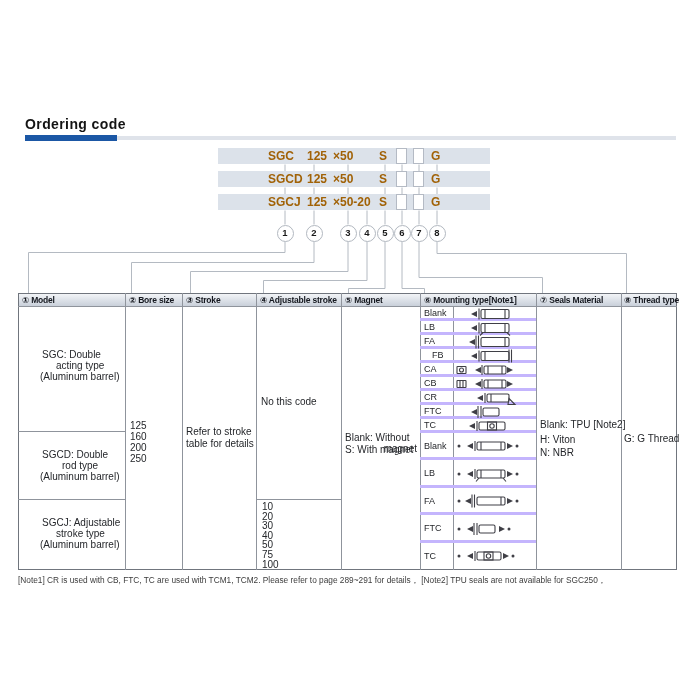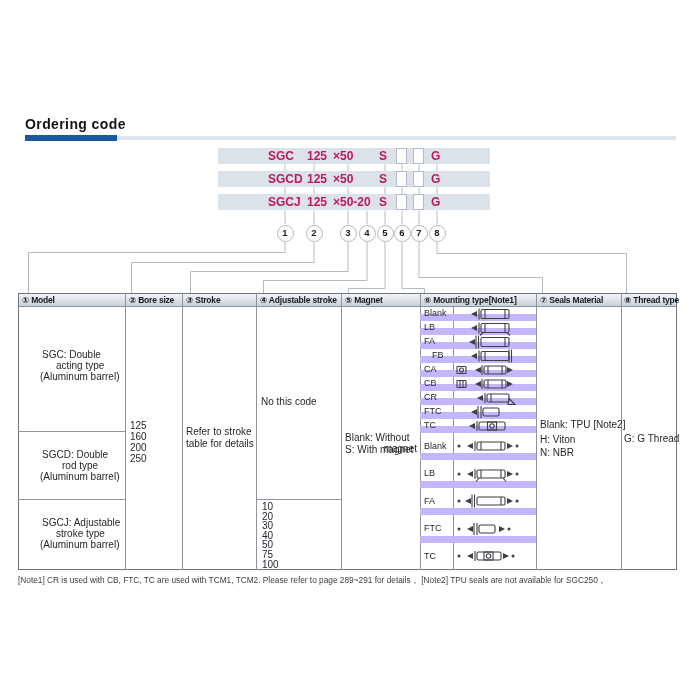--- a/index.html
+++ b/index.html
@@ -4,40 +4,40 @@
 <style>
   html,body{margin:0;padding:0;background:#fff;}
   .page{position:relative;width:700px;height:700px;background:#fff;overflow:hidden;
         font-family:"Liberation Sans","DejaVu Sans",sans-serif;color:#222;}
   
   .title{position:absolute;left:25px;top:116px;font-size:14px;font-weight:bold;color:#141414;letter-spacing:.4px;}
   .title-bar{position:absolute;left:25px;top:135px;width:92px;height:6px;background:#1b57a5;}
   .title-rule{position:absolute;left:117px;top:136px;width:559px;height:4px;background:#dfe3ea;}
   
   .band{position:absolute;left:218px;width:272px;height:16px;background:#dce2ea;z-index:2;}
-  .band span{position:absolute;top:0;height:16px;line-height:16px;font-size:12px;font-weight:bold;color:#be185d;white-space:nowrap;}
+  .band span{position:absolute;top:0;height:16px;line-height:16px;font-size:12px;font-weight:bold;color:#a16207;white-space:nowrap;}
   .b-model{left:50px;} .b-bore{left:89px;} .b-stroke{left:115px;} .b-mag{left:161px;} .b-thr{left:213px;}
   .sq{position:absolute;top:2.5px;width:11px;height:11px;background:#fff;border:1.3px solid #b4bac4;box-sizing:border-box;}
   .sq1{left:178px;} .sq2{left:195px;}
   
   .marker{position:absolute;width:17px;height:17px;box-sizing:border-box;border:1.5px solid #b2b8c0;border-radius:50%;
           background:#fff;text-align:center;font-size:9.5px;line-height:13.5px;font-weight:bold;color:#1a1a1a;z-index:3;}
   
   .connectors{position:absolute;left:0;top:0;z-index:1;}
   
   .tframe{position:absolute;left:18px;top:293px;width:659px;height:277px;border:1px solid #70757d;box-sizing:border-box;z-index:2;}
   .thead-bg{position:absolute;left:19px;top:294px;width:657px;height:12px;background:linear-gradient(#f2f4f7,#c9d0da);z-index:3;}
   .vline{position:absolute;width:1px;background:#8f949c;z-index:4;}
   .hline{position:absolute;height:1px;background:#8f949c;z-index:4;}
   .th{position:absolute;top:295px;font-size:8.5px;font-weight:bold;color:#15181f;white-space:nowrap;letter-spacing:-0.2px;z-index:5;}
   .cell{position:absolute;font-size:10px;color:#25272b;line-height:11px;z-index:5;white-space:nowrap;}
   .cell span{display:block;}
   .model .l2{margin-left:14px;} .model .l3{margin-left:-2px;}
   .nums span{display:block;}
-  .mrow{position:absolute;left:420px;width:116px;box-sizing:border-box;border-bottom:7px solid #c4b5fd;z-index:5;}
+  .mrow{position:absolute;left:420px;width:116px;box-sizing:border-box;border-bottom:3px solid #c4b5fd;z-index:5;}
   .mrow.last{border-bottom:none;}
   .mrow .mlabel{position:absolute;left:4px;top:0;font-size:9px;color:#25272b;}
   .mrow .micon{position:absolute;left:35px;}
   .magnet2{width:72px;text-align:right;margin-top:17px;}
   .footnote{position:absolute;left:18px;top:575px;width:662px;font-size:8.3px;color:#3c3c3c;white-space:nowrap;z-index:2;}
 </style>
 </head>
 <body>
 
 <div class="page">

